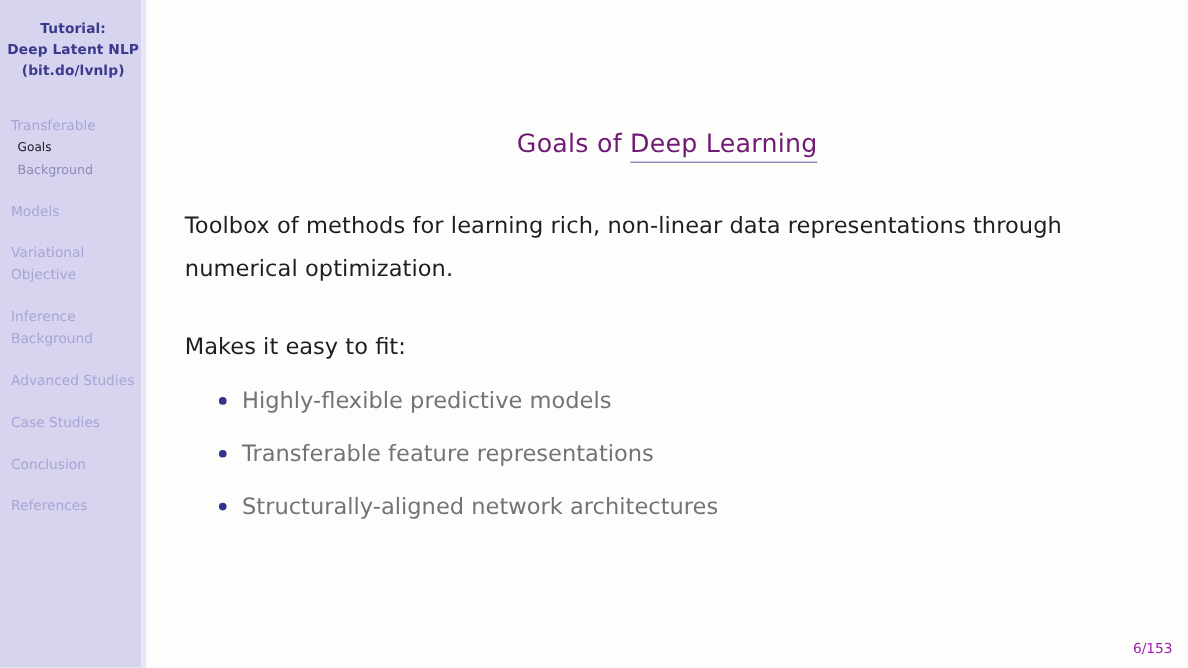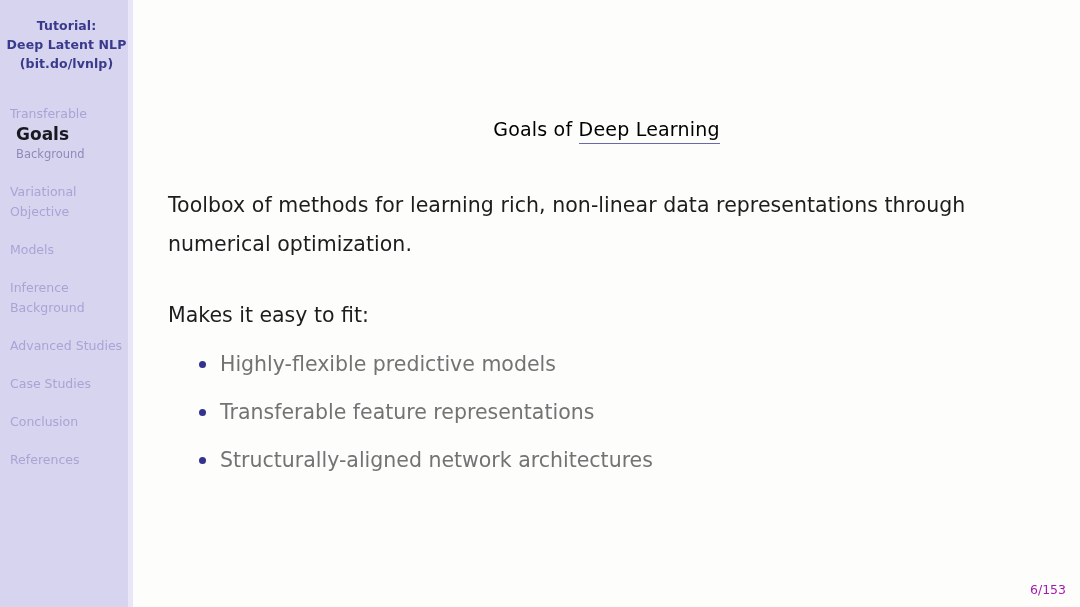--- a/index.html
+++ b/index.html
@@ -72,40 +72,40 @@
     margin-top: 0;
   }
   .nav-sub {
     font-size: 11.5px;
     line-height: 20px;
     padding-left: 16px;
     color: #8e8ab8;
   }
   .nav-sub.active {
     color: #18181f;
-    font-weight: bold;
-    font-size: 17px;
+    font-weight: normal;
+    font-size: 11px;
   }
 
   
   #main {
     position: relative;
     flex: 1 1 auto;
     height: 607px;
     background: #fdfdfc;
   }
 
   #slide-title {
     position: absolute;
     left: 0;
     right: 0;
     top: 118px;
     text-align: center;
-    font-size: 19px;
-    color: #000000;
+    font-size: 23px;
+    color: #701a75;
     letter-spacing: 0.2px;
     white-space: nowrap;
   }
   #slide-title .underlined {
     border-bottom: 1.4px solid #6a6aa8;
     padding-bottom: 3px;
   }
 
   #body {
     position: absolute;
@@ -171,22 +171,22 @@
     <div id="sidebar-title">
       <span class="tline">Tutorial:</span>
       <span class="tline">Deep Latent NLP</span>
       <span class="tline">(bit.do/lvnlp)</span>
     </div>
 
     <div id="sidebar-nav">
       <div class="nav-item section first">Transferable</div>
       <div class="nav-sub active">Goals</div>
       <div class="nav-sub">Background</div>
+      <div class="nav-item section">Models</div>
       <div class="nav-item section">Variational Objective</div>
-      <div class="nav-item section">Models</div>
       <div class="nav-item section">Inference Background</div>
       <div class="nav-item section">Advanced Studies</div>
       <div class="nav-item section">Case Studies</div>
       <div class="nav-item section">Conclusion</div>
       <div class="nav-item section">References</div>
     </div>
 
     <div id="sidebar-edge"></div>
   </div>
 

